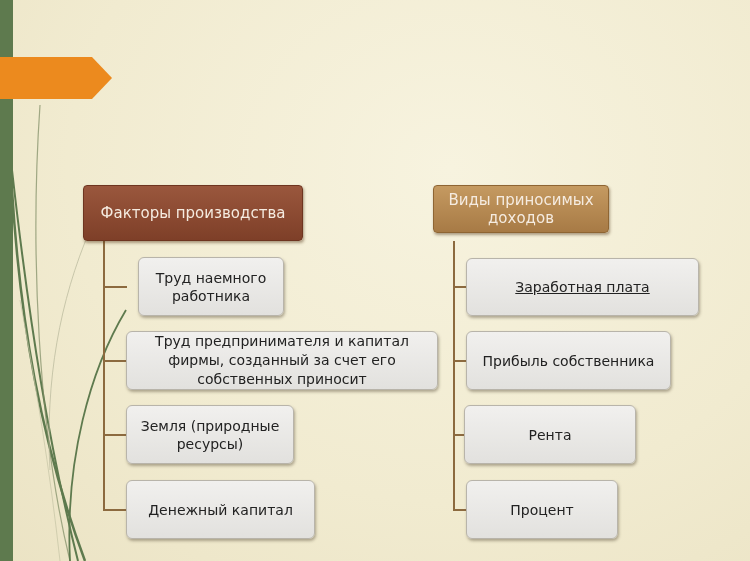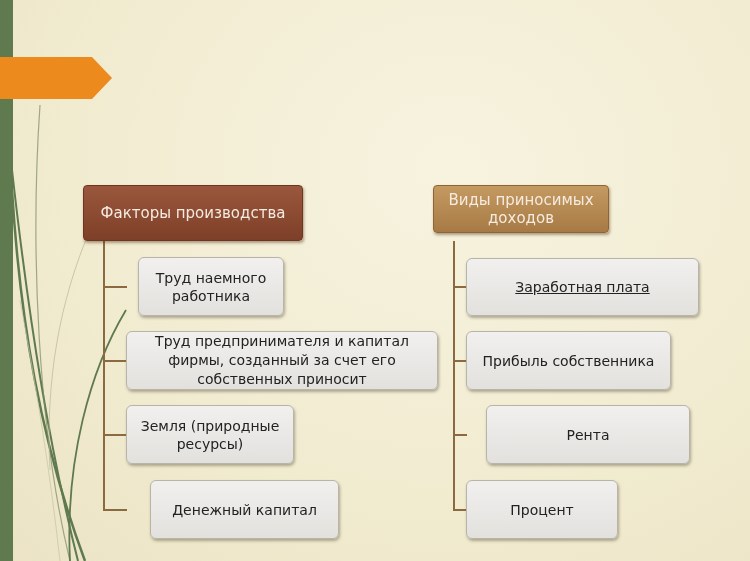--- a/index.html
+++ b/index.html
@@ -79,31 +79,31 @@
 </div>
 <div class="child-box" style="left:126px; top:257px; width:146px; height:59px;margin-left:12px;">
   <span>Труд наемного работника</span>
 </div>
 <div class="child-box" style="left:126px; top:331px; width:312px; height:59px; line-height:19px;">
   <span>Труд предпринимателя и капитал фирмы, созданный за счет его собственных приносит</span>
 </div>
 <div class="child-box" style="left:126px; top:405px; width:168px; height:59px;">
   <span>Земля (природные ресурсы)</span>
 </div>
-<div class="child-box" style="left:126px; top:480px; width:189px; height:59px;margin-left:24px;">
+<div class="child-box" style="left:126px; top:480px; width:189px; height:59px;">
   <span>Денежный капитал</span>
 </div>
 
 <div class="parent-box parent-right">
   <span>Виды приносимых доходов</span>
 </div>
 <div class="child-box" style="left:466px; top:258px; width:233px; height:58px;text-decoration:underline;">
   <span>Заработная плата</span>
 </div>
 <div class="child-box" style="left:466px; top:331px; width:205px; height:59px;">
   <span>Прибыль собственника</span>
 </div>
-<div class="child-box" style="left:486px; top:405px; width:204px; height:59px;">
+<div class="child-box" style="left:464px; top:405px; width:172px; height:59px;">
   <span>Рента</span>
 </div>
 <div class="child-box" style="left:466px; top:480px; width:152px; height:59px;">
   <span>Процент</span>
 </div>
 
 </body></html>

